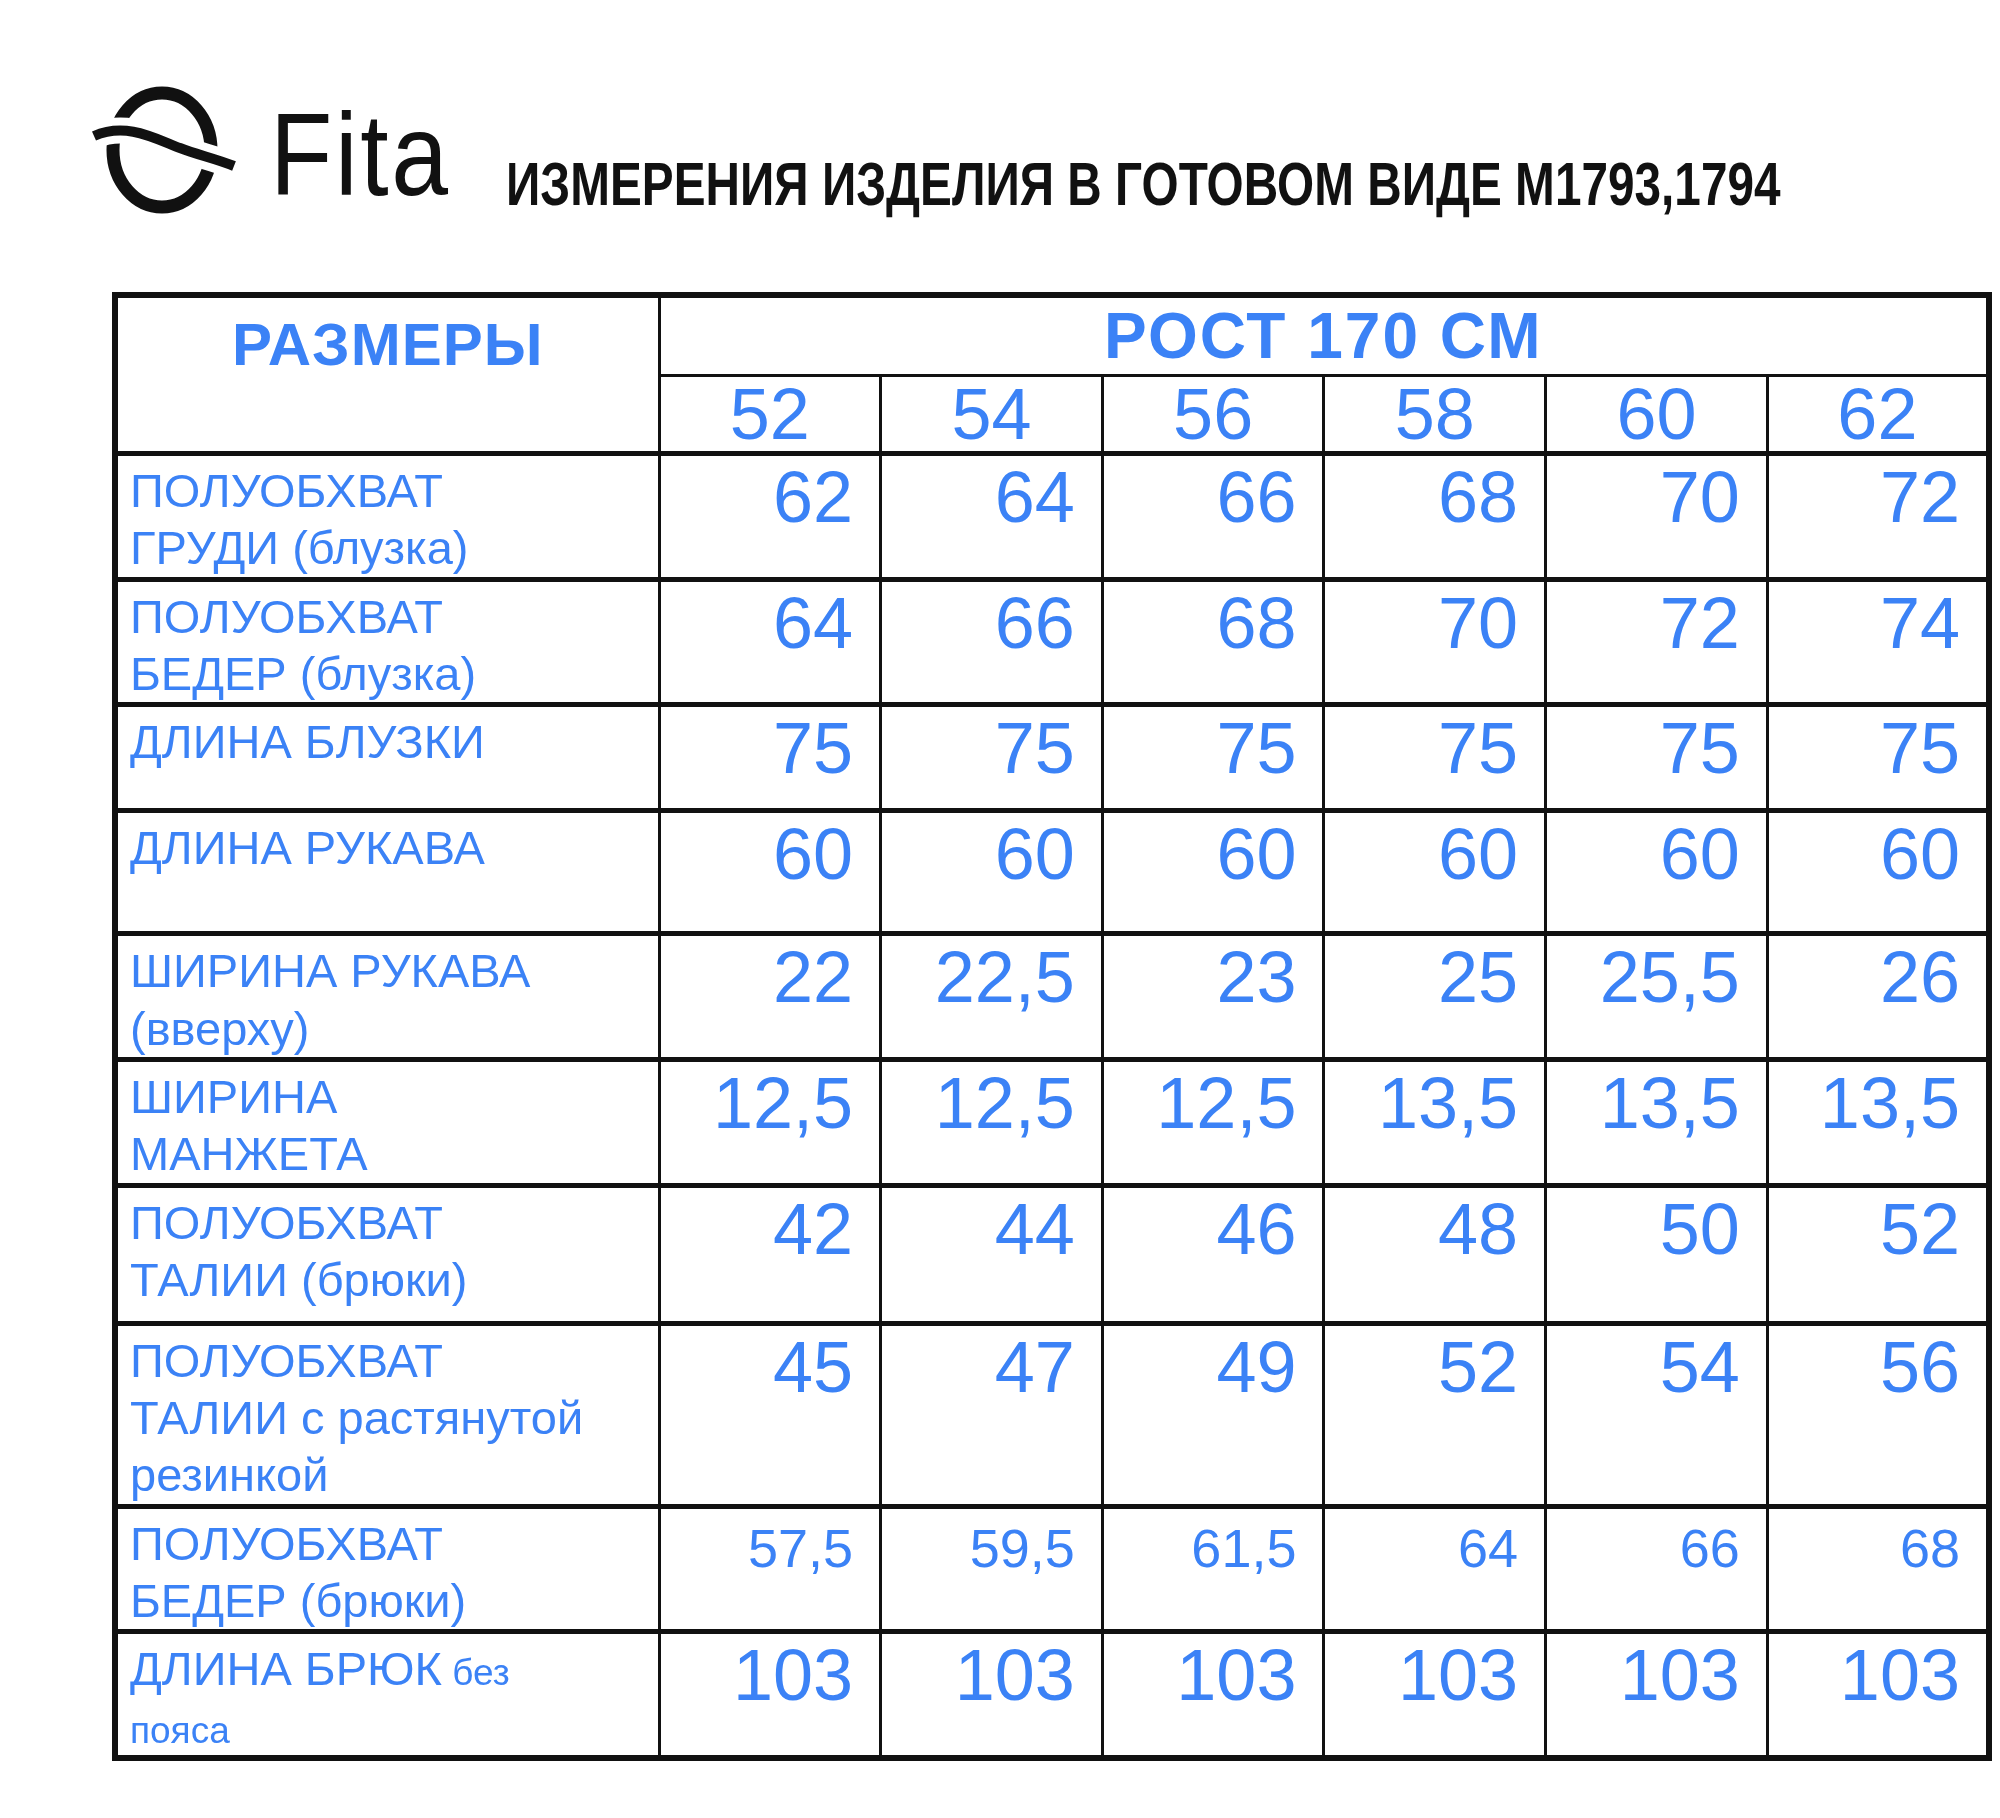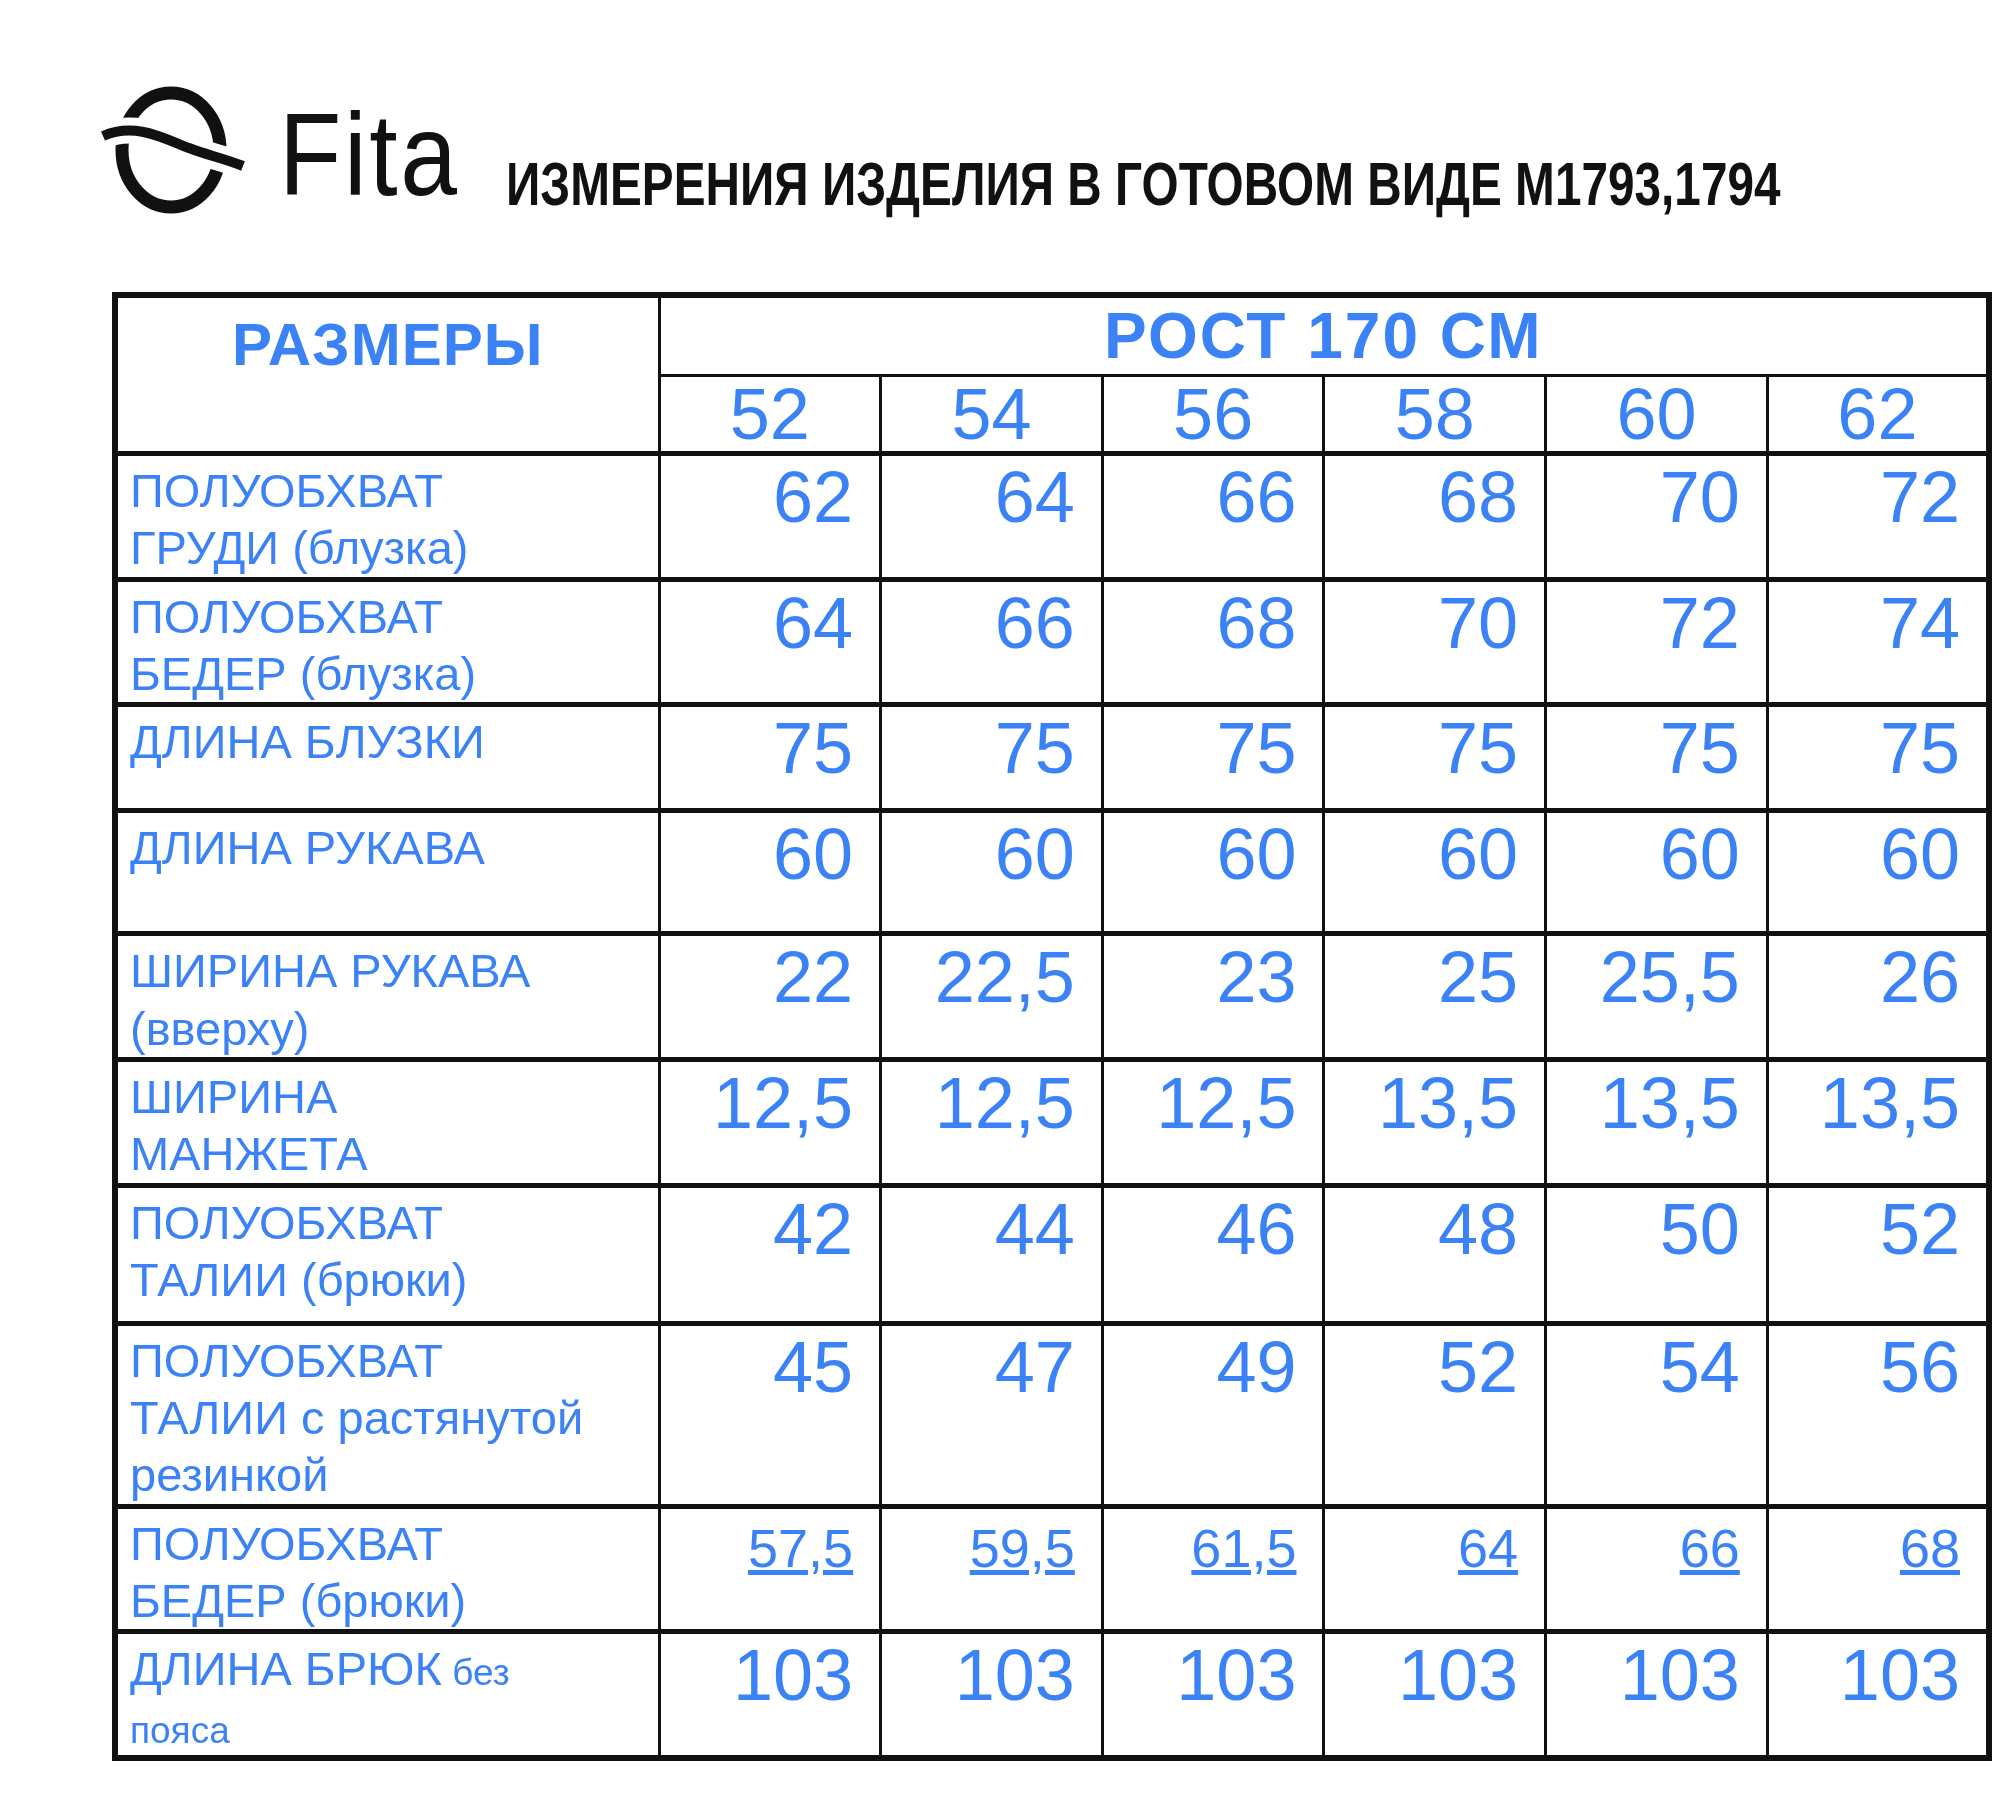--- a/index.html
+++ b/index.html
@@ -1,21 +1,21 @@
 <!DOCTYPE html>
 <html><head>
 <meta charset="utf-8">
 <style>
   html,body{margin:0;padding:0;background:#fff;}
   .page{
     position:relative;width:2000px;height:1818px;background:#ffffff;
     font-family:"Liberation Sans", sans-serif;color:#111;overflow:hidden;
   }
   
-  .logo-row{position:absolute;left:101px;top:72px;display:flex;align-items:center;}
+  .logo-row{position:absolute;left:92px;top:72px;display:flex;align-items:center;}
   .logo-mark{width:152px;height:156px;flex:0 0 auto;}
   .brand{
     font-size:116px;font-weight:400;letter-spacing:3px;margin-left:26px;margin-top:10px;
     transform:scaleX(0.88);transform-origin:left center;line-height:1;
   }
   .title{
     position:absolute;left:506px;top:150px;margin:0;
     font-size:62px;font-weight:bold;white-space:nowrap;letter-spacing:0px;
     transform:scaleX(0.77);transform-origin:left top;line-height:1.1;
   }
@@ -42,21 +42,21 @@
   }
   td.label{
     font-size:47px;line-height:1.22;text-align:left;vertical-align:top;
     padding:6px 8px 0 12px;white-space:pre-line;letter-spacing:0;
   }
   td.label .note{font-size:37px;}
   td.value{
     font-size:72px;line-height:1;text-align:right;vertical-align:top;
     padding:5px 26px 0 0;font-weight:400;
   }
-  tr.small-vals td.value{font-size:54px;padding-top:12px;text-decoration:underline;}
+  tr.small-vals td.value{font-size:54px;padding-top:12px;}
   tbody tr:nth-child(1){height:118px;}
   tbody tr:nth-child(2){height:122px;}
   tbody tr:nth-child(3){height:106px;margin-top:48px;}
   tbody tr:nth-child(4){height:123px;}
   tbody tr:nth-child(5){height:108px;}
   tbody tr:nth-child(6){height:123px;}
   tbody tr:nth-child(7){height:138px;}
   tbody tr:nth-child(8){height:176px;}
   tbody tr:nth-child(9){height:125px;}
   tbody tr:nth-child(10){height:108px;}

